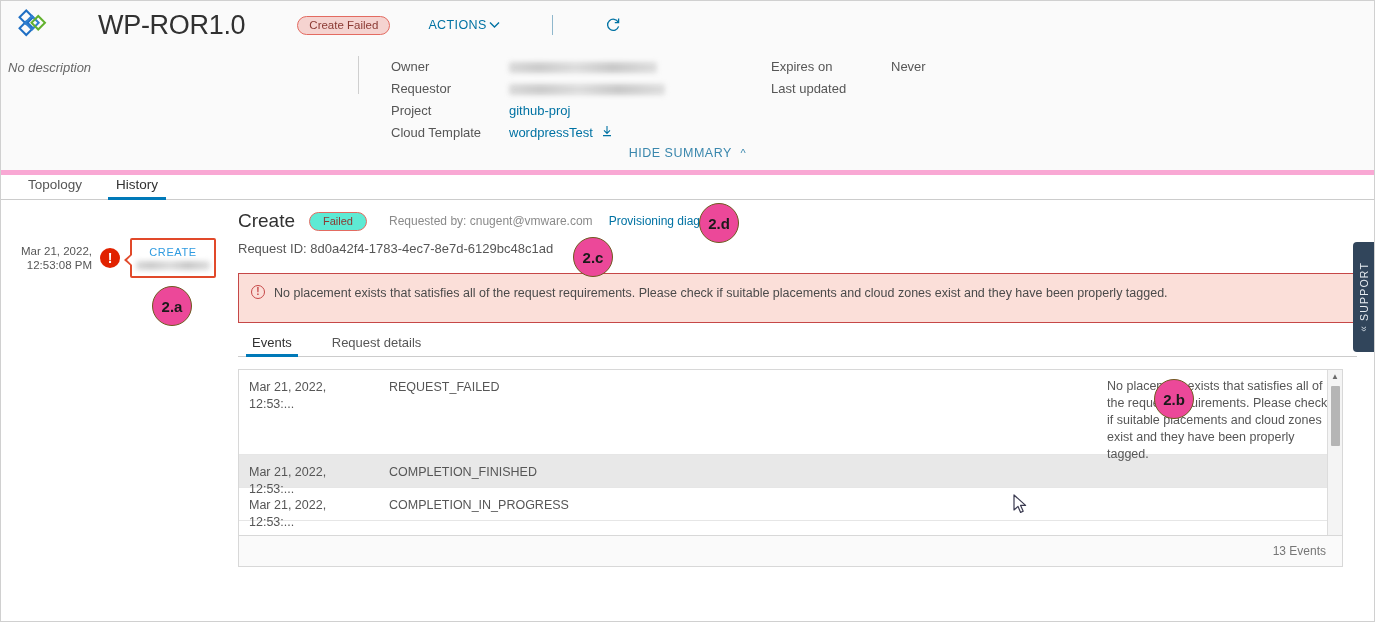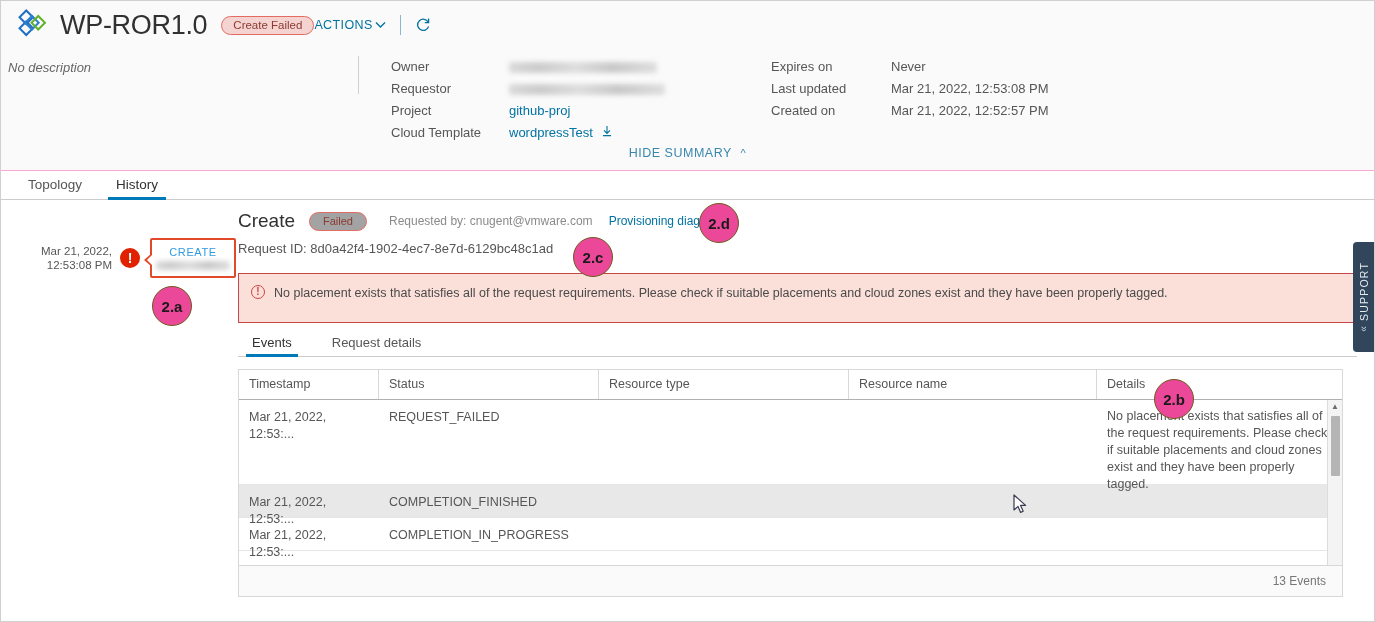--- a/index.html
+++ b/index.html
@@ -10,21 +10,21 @@
     font-size: 13px;
     color: #565656;
     background: #fff;
     overflow: hidden;
     position: relative;
   }
   .page { position: relative; width: 1375px; height: 622px; background:#fff; }
 
   
   .header { position: relative; height: 170px; background: #fafafa; }
-  .title-row { display: flex; align-items: center; padding: 8px 0 0 16px; height: 42px; }
+  .title-row { display: flex; align-items: center; padding: 8px 0 0 16px; height: 42px; gap: 38px; }
   .logo { width: 38px; height: 32px; margin-right: 6px; flex: 0 0 auto; }
   .app-title {
     font-size: 27px; color: #313131; font-weight: 400;
     letter-spacing: -0.3px; white-space: nowrap;
   }
   .badge-failed {
     margin-left: 14px;
     border: 1px solid #e36b61;
     background: #f5d3d0;
     color: #8b3a33;
@@ -64,21 +64,21 @@
 
   .hide-summary {
     position: absolute; left: 0; right: 0; bottom: 10px;
     text-align: center; color: #3a87ad; font-size: 12.5px; letter-spacing: .5px;
     cursor: pointer;
   }
   .hide-summary .chev { margin-left: 5px; font-size: 11px; }
 
   
   .tabbar {
-    border-top: 1px solid #f9a8d4;
+    border-top: 5px solid #f9a8d4;
     border-bottom: 1px solid #cccccc;
     background: #fff; height: 30px; display: flex; align-items: flex-end;
     padding-left: 18px;
   }
   .tab {
     font-size: 13.5px; color: #565656; padding: 0 10px 7px; cursor: pointer;
     position: relative; margin-right: 14px;
   }
   .tab.active { color: #313131; }
   .tab.active:after {
@@ -86,21 +86,21 @@
     height: 3px; background: #0079b8;
   }
 
   
   .body { display: flex; height: 415px; background: #fff; position: relative; }
 
   
   .timeline { width: 238px; flex: 0 0 238px; position: relative; padding-top: 38px; }
   .tl-row { display: flex; align-items: center; }
   .tl-date {
-    width: 120px; text-align: right; font-size: 11.5px; color: #565656; line-height: 14px;
+    width: 100px; text-align: right; font-size: 11.5px; color: #565656; line-height: 14px;
     padding-right: 8px;
   }
   .tl-icon {
     width: 20px; height: 20px; border-radius: 50%; background: #e12200;
     color: #fff; font-size: 14px; font-weight: bold; display:flex;
     align-items:center; justify-content:center; flex: 0 0 auto; line-height:1;
   }
   .tl-card {
     position: relative; margin-left: 10px; width: 86px; height: 40px;
     border: 2px solid #e1492a; background: #fff; border-radius: 2px;
@@ -117,21 +117,21 @@
     border-right: 6px solid #fff;
   }
   .tl-card .create-lbl { color: #2f9be0; font-size: 11px; letter-spacing: .6px; }
   .tl-card .redacted { width: 74px; height: 9px; margin-top: 3px; }
 
   
   .detail { flex: 1 1 auto; padding: 10px 18px 0 0; }
   .detail-head { display: flex; align-items: center; }
   .detail-title { font-size: 19px; color: #313131; }
   .badge-small {
-    margin-left: 14px; border: 1px solid #e36b61; background: #a3a3a3; color: #8b3a33;
+    margin-left: 14px; border: 1px solid #e36b61; background: #5eead4; color: #8b3a33;
     border-radius: 11px; font-size: 11px; padding: 2px 13px 3px;
   }
   .requested-by { margin-left: 22px; font-size: 12px; color: #8a8a8a; }
   .prov-link { margin-left: 16px; font-size: 12px; color: #0072a3; cursor: pointer; }
   .request-id { margin-top: 9px; font-size: 13px; color: #565656; }
 
   .alert {
     margin-top: 17px; border: 1px solid #c64747; background: #fbdfd9;
     padding: 10px 12px 11px 12px; display: flex; align-items: flex-start;
     min-height: 50px;
@@ -285,25 +285,20 @@
         </div>
       </div>
 
       <div class="kv-block kv-block-2">
         <div class="kv-row">
           <span class="kv-key">Expires on</span>
           <span class="kv-val">Never</span>
         </div>
         <div class="kv-row">
           <span class="kv-key">Last updated</span>
-          <span class="kv-val">Mar 21, 2022, 12:53:08 PM</span>
-        </div>
-        <div class="kv-row">
-          <span class="kv-key">Created on</span>
-          <span class="kv-val">Mar 21, 2022, 12:52:57 PM</span>
         </div>
       </div>
     </div>
 
     <div class="hide-summary">
       <span>HIDE SUMMARY</span>
       <span class="chev">^</span>
     </div>
   </div>
 
@@ -328,40 +323,33 @@
       </div>
     </div>
 
     <div class="detail">
       <div class="detail-head">
         <span class="detail-title">Create</span>
         <span class="badge-small">Failed</span>
         <span class="requested-by">Requested by: cnugent@vmware.com</span>
         <span class="prov-link">Provisioning diagram</span>
       </div>
-      <div class="request-id">Request ID: 8d0a42f4-1902-4ec7-8e7d-6129bc48c1ad</div>
+      <div class="request-id">Request ID: 8d0a42f4-1783-4ec7-8e7d-6129bc48c1ad</div>
 
       <div class="alert">
         <span class="alert-icon">!</span>
         <span class="alert-text">No placement exists that satisfies all of the request requirements. Please check if suitable placements and cloud zones exist and they have been properly tagged.</span>
       </div>
 
       <div class="subtabs">
         <div class="subtab active">Events</div>
         <div class="subtab">Request details</div>
       </div>
 
       <div class="table-wrap">
-        <div class="t-head">
-          <div class="th col-ts">Timestamp</div>
-          <div class="th col-st">Status</div>
-          <div class="th col-rt">Resource type</div>
-          <div class="th col-rn">Resource name</div>
-          <div class="th col-dt">Details</div>
-        </div>
 
         <div class="t-body">
           <div class="t-row r1">
             <div class="td col-ts">Mar 21, 2022, 12:53:...</div>
             <div class="td col-st">REQUEST_FAILED</div>
             <div class="td col-rt"></div>
             <div class="td col-rn"></div>
             <div class="td col-dt">No placement exists that satisfies all of the request requirements. Please check if suitable placements and cloud zones exist and they have been properly tagged.</div>
           </div>
           <div class="t-row r2 alt">

